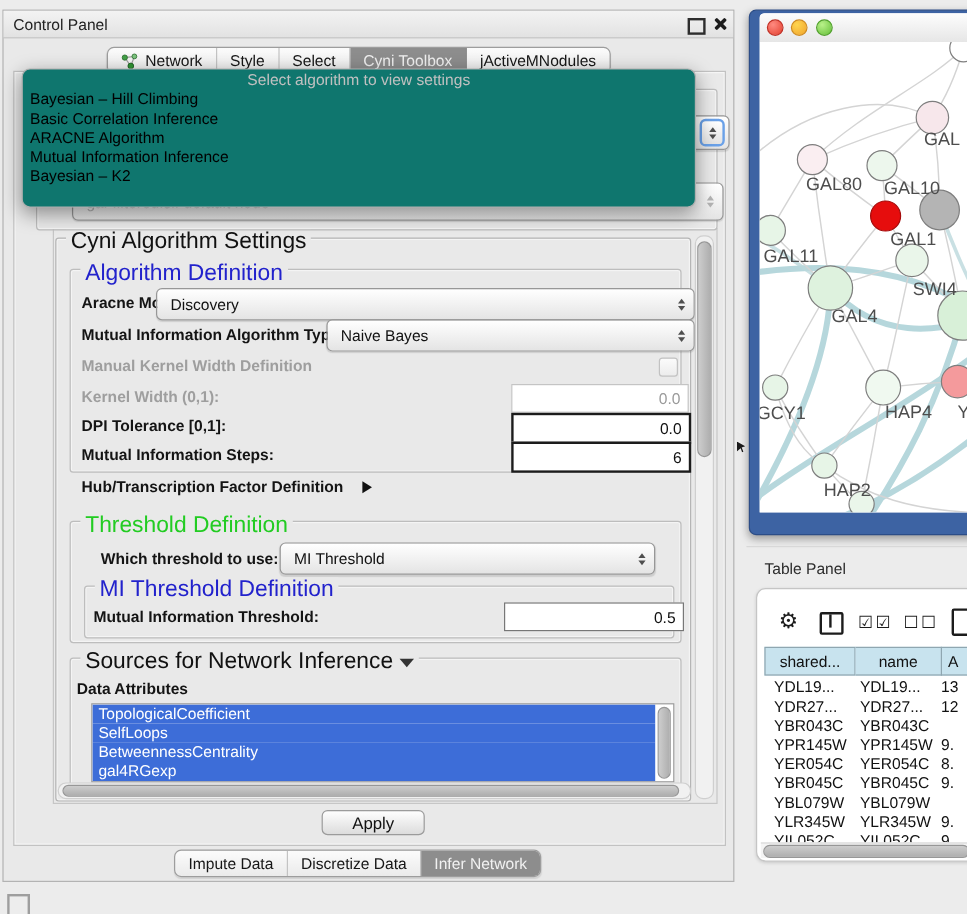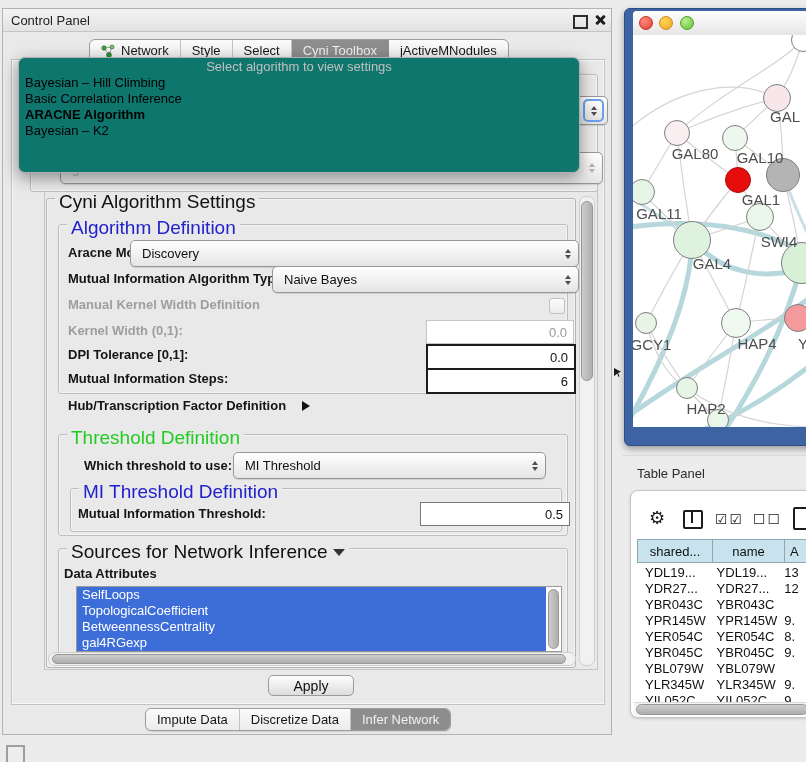--- a/index.html
+++ b/index.html
@@ -47,21 +47,21 @@
   .field.strong{border:2px solid #1c1c1c}
   .field.disabled{border:1px solid #c4c4c4;color:#9a9a9a}
 
   .checkbox{width:14px;height:14px;border:1px solid #c2c2c2;border-radius:3px;background:linear-gradient(#fbfbfb,#ececec)}
 
   
   .popup{left:18px;top:57px;width:560px;height:114px;background:#0f766e;border:1px solid #b0b0b0;border-radius:7px;
          box-shadow:0 5px 16px rgba(0,0,0,.4);z-index:40;overflow:hidden}
   .popup-hint{height:17px;line-height:17px;text-align:center;color:#c0c0c0;font-size:13px}
   .popup-item{height:16px;line-height:16px;padding-left:6px;font-size:13px;color:#000}
-  .popup-item.bold{font-weight:bold}
+  .popup-item.bold{font-weight:normal}
 
   
   .sb-track{background:#f1f1f1;border:1px solid #cfcfcf;border-radius:7px}
   .sb-thumb{background:linear-gradient(90deg,#cdcdcd,#aeaeae);border:1px solid #979797;border-radius:6px}
   .sb-thumb-h{background:linear-gradient(#cdcdcd,#aeaeae);border:1px solid #979797;border-radius:6px}
 
   
   .attr-list{background:#fff;border:1px solid #9a9a9a;overflow:hidden}
   .attr-item{height:16px;line-height:16px;background:#3d6dd8;color:#fff;padding-left:5px;font-size:13px;width:464px}
 
@@ -148,20 +148,21 @@
       <span class="tri-up" style="border-bottom-color:#b3b3b3"></span>
       <span class="tri-dn" style="border-top-color:#b3b3b3"></span>
     </span>
 </div>
 
 <div class="abs popup">
   <div class="popup-hint">Select algorithm to view settings</div>
   <div class="popup-item">Bayesian – Hill Climbing</div>
   <div class="popup-item">Basic Correlation Inference</div>
   <div class="popup-item bold">ARACNE Algorithm</div>
+  <div class="popup-item">Mutual Information Inference</div>
   <div class="popup-item">Bayesian – K2</div>
 </div>
 
 <div class="abs" style="left:44px;top:190px;width:552px;height:478px;border:1px solid #c6c6c6"></div>
 
 <div class="abs group" style="left:46px;top:198px;width:528px;height:468px;border-color:#b5b5b5">
   <span class="legend">Cyni Algorithm Settings</span>
 </div>
 
 <div class="abs group" style="left:58px;top:224px;width:508px;height:168px">
@@ -215,22 +216,22 @@
 <div class="abs field" style="left:420px;top:502px;width:142px;height:22px;border-color:#777">0.5</div>
 
 <div class="abs group" style="left:58px;top:548px;width:508px;height:106px">
   <span class="legend">
     <span>Sources for Network Inference</span>
     <span class="tri-down-l"></span>
   </span>
 </div>
 <div class="abs lbl" style="left:64px;top:566px">Data Attributes</div>
 <div class="abs attr-list" style="left:76px;top:586px;width:484px;height:64px">
+  <div class="attr-item">TopologicalCoefficient</div>
   <div class="attr-item">SelfLoops</div>
-  <div class="attr-item">TopologicalCoefficient</div>
   <div class="attr-item">BetweennessCentrality</div>
   <div class="attr-item">gal4RGexp</div>
   <div class="abs sb-thumb" style="right:2px;top:2px;width:9px;height:58px"></div>
 </div>
 
 <div class="abs sb-track" style="left:579px;top:196px;width:14px;height:468px">
   <div class="abs sb-thumb" style="left:1px;top:4px;width:10px;height:178px"></div>
 </div>
 <div class="abs sb-track" style="left:48px;top:652px;width:526px;height:12px">
   <div class="abs sb-thumb-h" style="left:3px;top:1px;width:512px;height:8px"></div>

